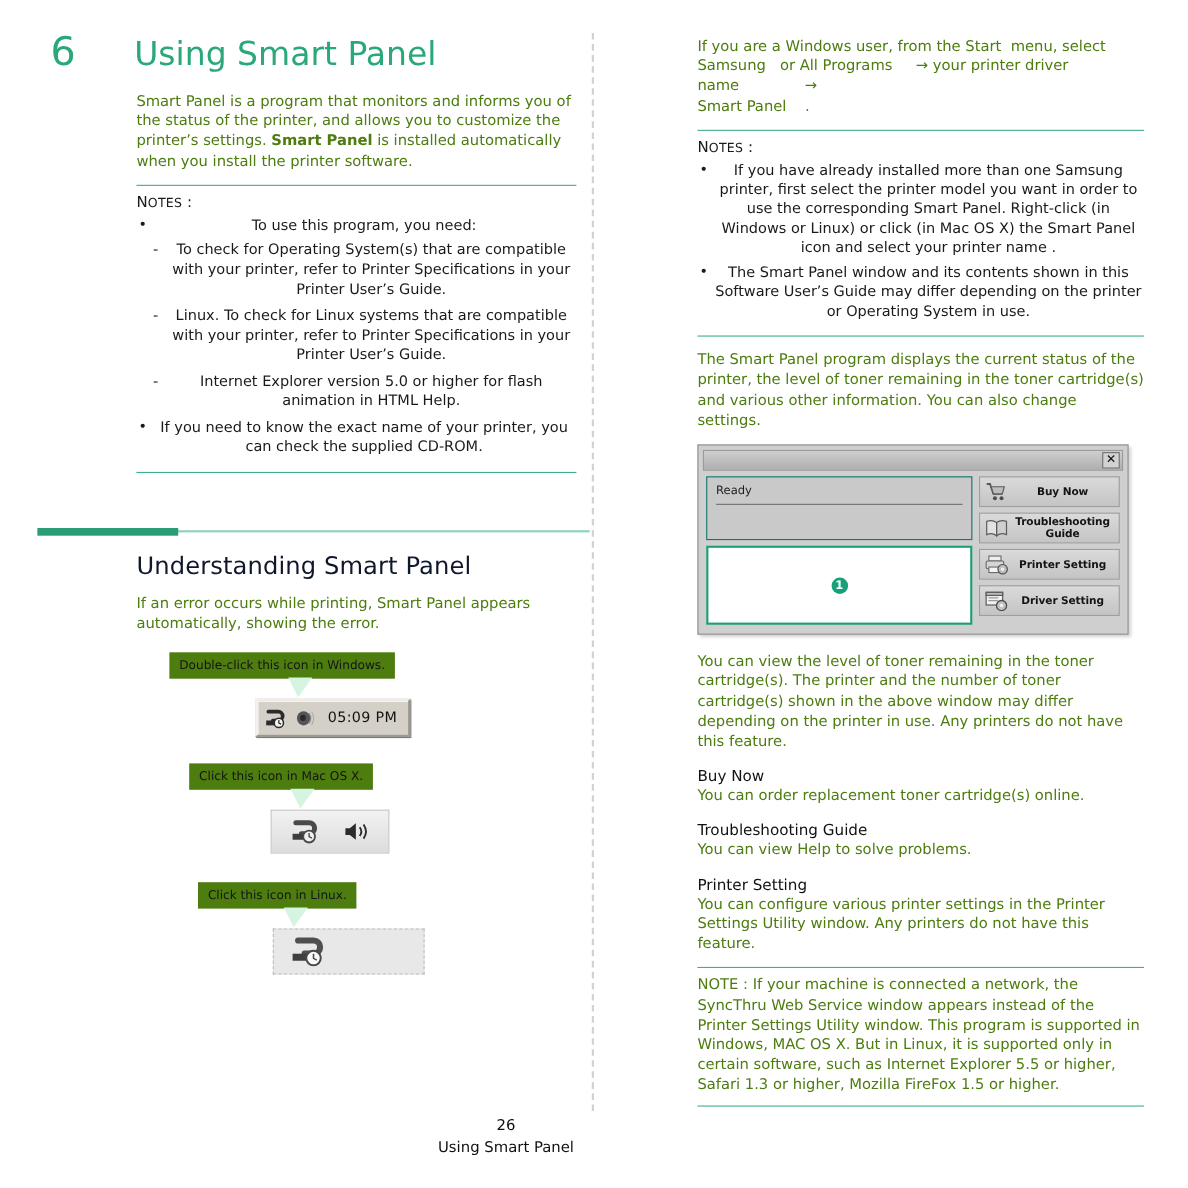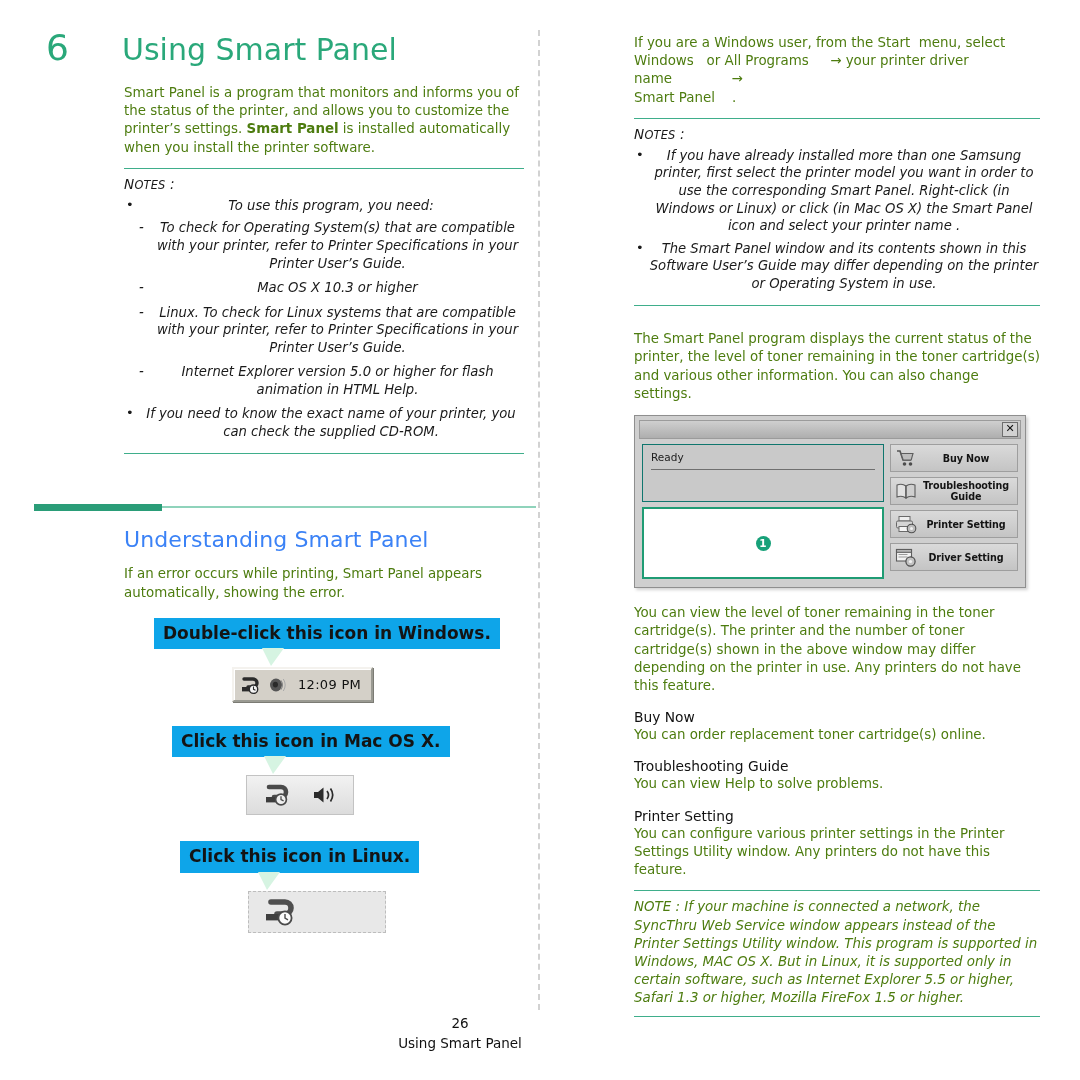--- a/index.html
+++ b/index.html
@@ -76,21 +76,20 @@
   .indent-block { margin-left: 78px; width: 400px; }
 
   b.semi { font-weight: 700; }
 
   
   .note-box {
     border-top: 1.5px solid #3fae8b;
     border-bottom: 1.5px solid #3fae8b;
     padding: 7px 0 8px 0;
     margin-top: 6px;
-    font-style: italic;
   }
   .note-label {
     font-size: 13px;
     letter-spacing: .2px;
     margin-bottom: 5px;
   }
   .note-label .cap { font-size: 13.6px; }
   .note-label .smallcap { font-size: 11.4px; }
   ul.note-list {
     list-style: none;
@@ -150,36 +149,35 @@
     position: absolute;
     left: 0; top: 0;
     width: 128px;
     height: 7px;
     background: #2a9d78;
   }
   .section-title {
     font-size: 22px;
     font-weight: 400;
     margin: 0 0 13px 78px;
-    color: #3b82f6;
+    color: #0f172a;
     letter-spacing: .1px;
   }
 
   
   .callout-group { position: relative; margin-left: 78px; }
   .callout {
     position: relative;
     display: inline-block;
-    background: #0ea5e9;
-    font-size: 17px;
+    background: #4d7c0f;
+    font-size: 11px;
     padding: 5px 9px 5px 9px;
     color: #141414;
     line-height: 1.25;
     white-space: nowrap;
-    font-weight: bold;
   }
   .callout .tail {
     position: absolute;
     bottom: -17px;
     width: 0; height: 0;
     border-left: 9px solid transparent;
     border-right: 13px solid transparent;
     border-top: 18px solid #d6f4e2;
   }
 
@@ -352,21 +350,20 @@
     </p>
 
     <div class="indent-block">
       <div class="note-box">
         <div class="note-label"><span class="cap">N</span><span class="smallcap">OTES</span><span class="cap"> :</span></div>
         <ul class="note-list">
           <li>
             <span>To use this program, you need:</span>
             <ul class="sub-list">
               <li>To check for Operating System(s) that are compatible with your printer, refer to Printer Specifications in your Printer User’s Guide.</li>
-              <li>Mac OS X 10.3 or higher</li>
               <li>Linux. To check for Linux systems that are compatible with your printer, refer to Printer Specifications in your Printer User’s Guide.</li>
               <li>Internet Explorer version 5.0 or higher for flash animation in HTML Help.</li>
             </ul>
           </li>
           <li>If you need to know the exact name of your printer, you can check the supplied CD-ROM.</li>
         </ul>
       </div>
     </div>
 
     <div style="height:50px"></div>
@@ -395,21 +392,21 @@
             </svg>
           </span>
           <span style="margin-left:5px">
             <svg width="19" height="18" viewBox="0 0 19 18">
               <ellipse cx="8" cy="9" rx="6" ry="6.5" fill="#555"></ellipse>
               <ellipse cx="7.4" cy="8.6" rx="2.6" ry="2.9" fill="#2a2a2a"></ellipse>
               <path d="M13 4.5 q3 4.5 0 9" stroke="#888" stroke-width="1.1" fill="none"></path>
               <path d="M15.3 3 q3.8 6 0 12" stroke="#aaa" stroke-width="1" fill="none"></path>
             </svg>
           </span>
-          <span class="tray-time">12:09 PM</span>
+          <span class="tray-time">05:09 PM</span>
         </div>
       </div>
     </div>
 
     <div class="callout-group" style="margin-top:24px">
       <div class="callout" style="margin-left:48px">
         <span>Click this icon in Mac OS X.</span>
         <span class="tail" style="left:92px"></span>
       </div>
       <div style="margin-left:122px;margin-top:18px">
@@ -452,33 +449,33 @@
         </div>
       </div>
     </div>
 
   </div>
 
   <div class="col-right">
 
     <p class="body-text">
       <span>If you are a Windows user, from the Start</span>&nbsp;&nbsp;<span>menu, select</span><br>
-      <span>Windows</span>&nbsp;&nbsp;&nbsp;<span>or All Programs</span>&nbsp;&nbsp;&nbsp;&nbsp;&nbsp;<span>→ your printer driver name</span>&nbsp;&nbsp;&nbsp;&nbsp;&nbsp;&nbsp;&nbsp;&nbsp;&nbsp;&nbsp;&nbsp;&nbsp;&nbsp;&nbsp;<span>→</span><br>
+      <span>Samsung</span>&nbsp;&nbsp;&nbsp;<span>or All Programs</span>&nbsp;&nbsp;&nbsp;&nbsp;&nbsp;<span>→ your printer driver name</span>&nbsp;&nbsp;&nbsp;&nbsp;&nbsp;&nbsp;&nbsp;&nbsp;&nbsp;&nbsp;&nbsp;&nbsp;&nbsp;&nbsp;<span>→</span><br>
       <span>Smart Panel</span>&nbsp;&nbsp;&nbsp;&nbsp;<span>.</span>
     </p>
 
     <div class="note-box">
       <div class="note-label"><span class="cap">N</span><span class="smallcap">OTES</span><span class="cap"> :</span></div>
       <ul class="note-list">
         <li>If you have already installed more than one Samsung printer, first select the printer model you want in order to use the corresponding Smart Panel. Right-click (in Windows or Linux) or click (in Mac OS X) the Smart Panel icon and select your printer name .</li>
         <li>The Smart Panel window and its contents shown in this Software User’s Guide may differ depending on the printer or Operating System in use.</li>
       </ul>
     </div>
 
-    <p class="body-text" style="margin-top:24px">The Smart Panel program displays the current status of the printer, the level of toner remaining in the toner cartridge(s) and various other information. You can also change settings.</p>
+    <p class="body-text" style="margin-top:13px">The Smart Panel program displays the current status of the printer, the level of toner remaining in the toner cartridge(s) and various other information. You can also change settings.</p>
 
     <div class="sp-window">
       <div class="sp-titlebar">
         <div class="sp-close">✕</div>
       </div>
       <div class="sp-body">
         <div class="sp-left">
           <div class="sp-status">
             <div class="sp-status-text">Ready</div>
             <div class="sp-status-line"></div>

